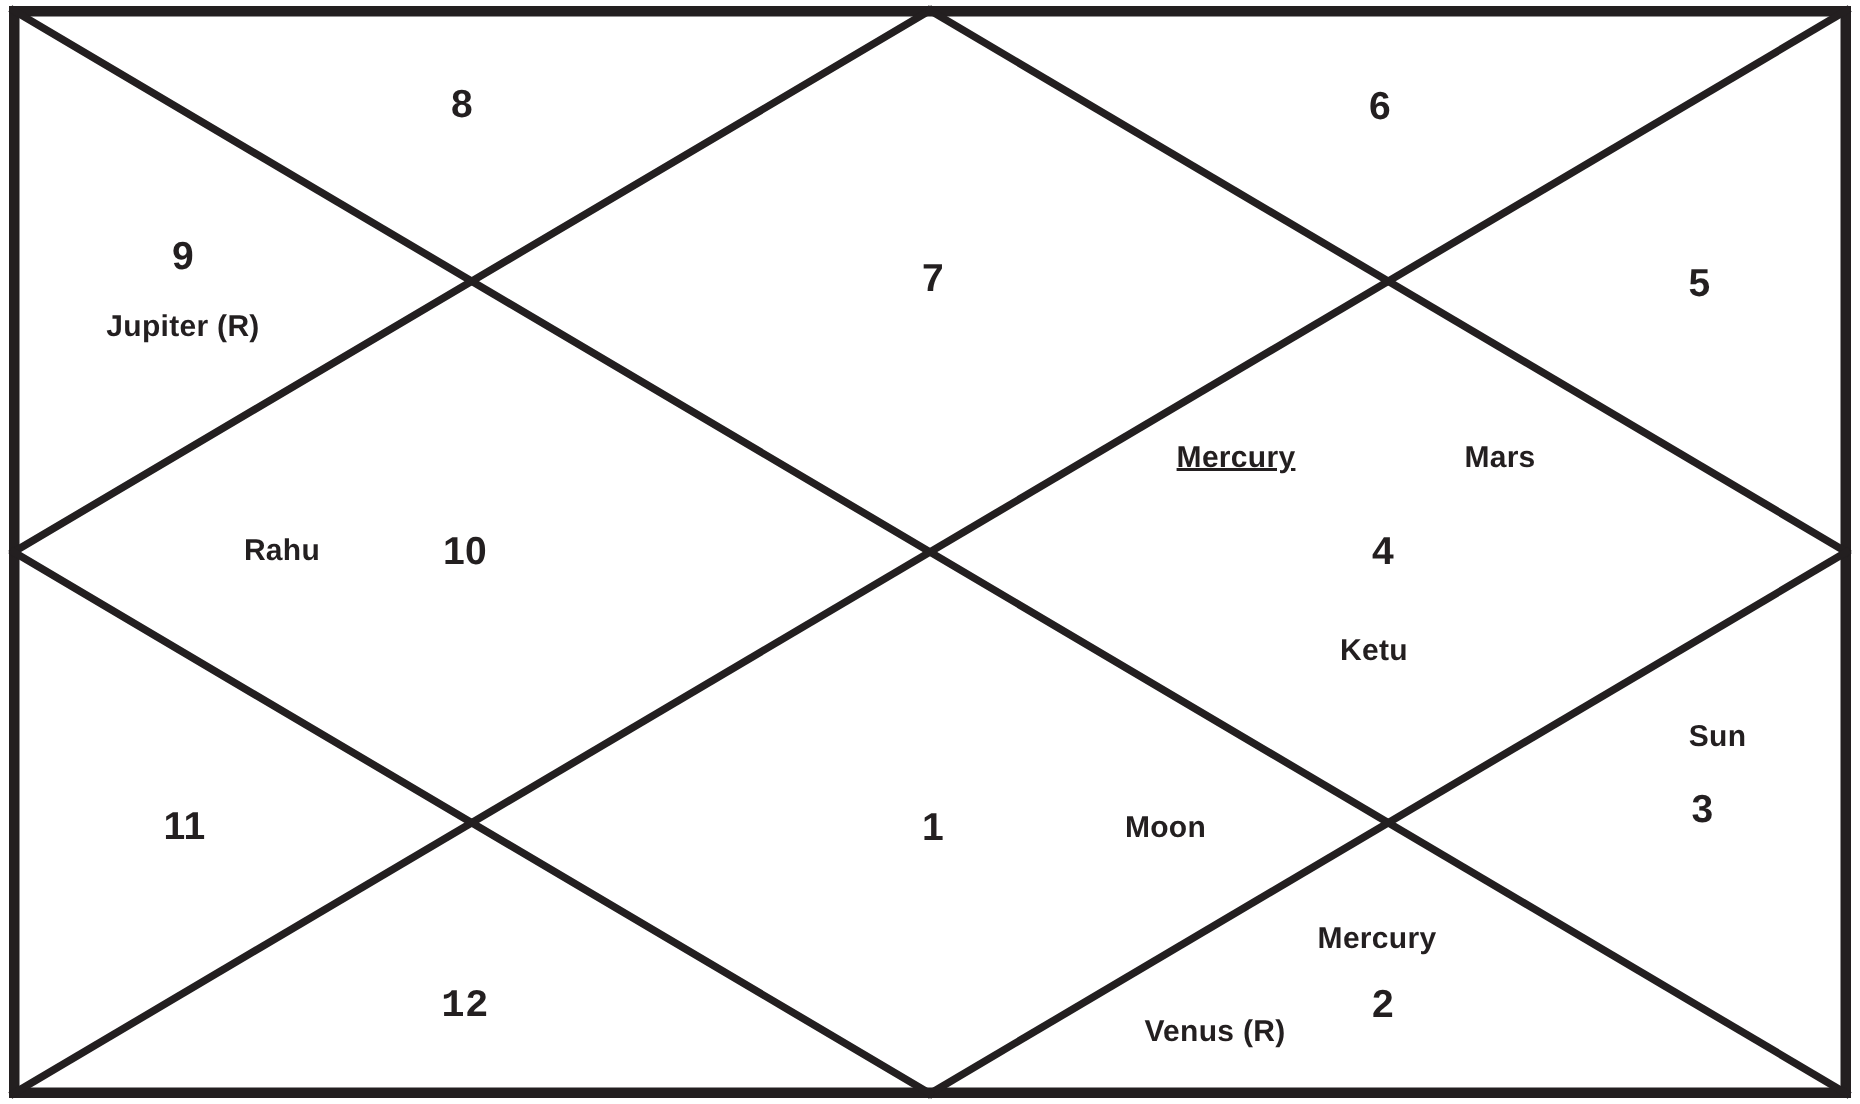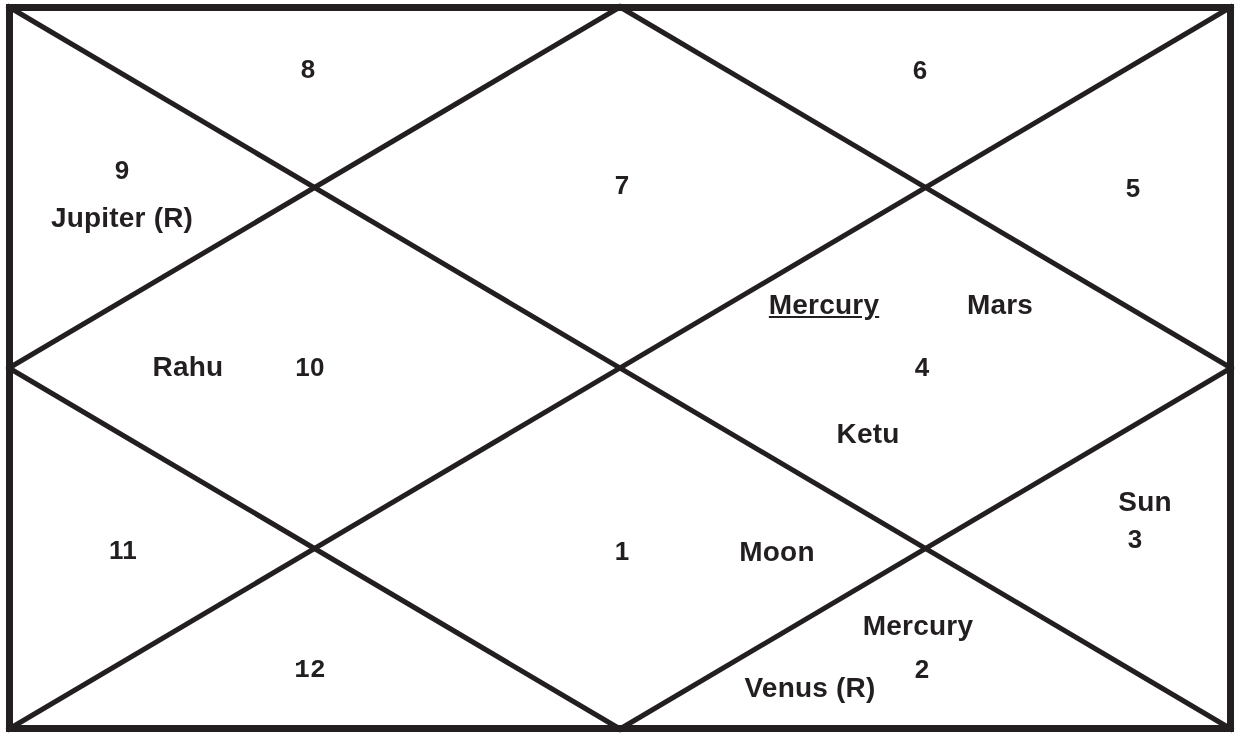--- a/index.html
+++ b/index.html
@@ -33,21 +33,21 @@
     white-space: nowrap;
     color: #231f20;
     font-weight: bold;
     line-height: 1;
     letter-spacing: 0.2px;
   }
   .house-number {
     font-size: 26px;
   }
   .planet-label {
-    font-size: 28px;
+    font-size: 20px;
   }
 </style>
 </head>
 <body>
 
 <div id="chart-root">
 
   <svg id="chart-svg" viewBox="0 0 1240 736" xmlns="http://www.w3.org/2000/svg">
 
     <rect x="9.5" y="7.5" width="1221" height="721" fill="#ffffff" stroke="#231f20" stroke-width="7"></rect>
@@ -70,20 +70,20 @@
   <div class="label house-number" style="left:622px; top:185px;">7</div>
   <div class="label house-number" style="left:308px; top:69px;">8</div>
   <div class="label house-number" style="left:122px; top:170px;">9</div>
   <div class="label house-number" style="left:310px; top:367px;">10</div>
   <div class="label house-number" style="left:123px; top:550px;">11</div>
   <div class="label house-number" style="left:310px; top:670px;font-family:Liberation Mono, monospace;">12</div>
 
   <div class="label planet-label" style="left:733px; top:552px;margin-left:44px;">Moon</div>
   <div class="label planet-label" style="left:918px; top:626px;">Mercury</div>
   <div class="label planet-label" style="left:810px; top:688px;">Venus (R)</div>
-  <div class="label planet-label" style="left:1145px; top:502px;text-align:center;">Sun</div>
+  <div class="label planet-label" style="left:1145px; top:491px;text-align:center;">Sun</div>
   <div class="label planet-label" style="left:824px; top:305px;text-decoration:underline;">Mercury</div>
   <div class="label planet-label" style="left:1000px; top:305px;">Mars</div>
-  <div class="label planet-label" style="left:868px; top:434px;">Ketu</div>
+  <div class="label planet-label" style="left:916px; top:434px;">Ketu</div>
   <div class="label planet-label" style="left:122px; top:218px;">Jupiter (R)</div>
   <div class="label planet-label" style="left:188px; top:367px;">Rahu</div>
 
 </div>
 
 </body></html>

